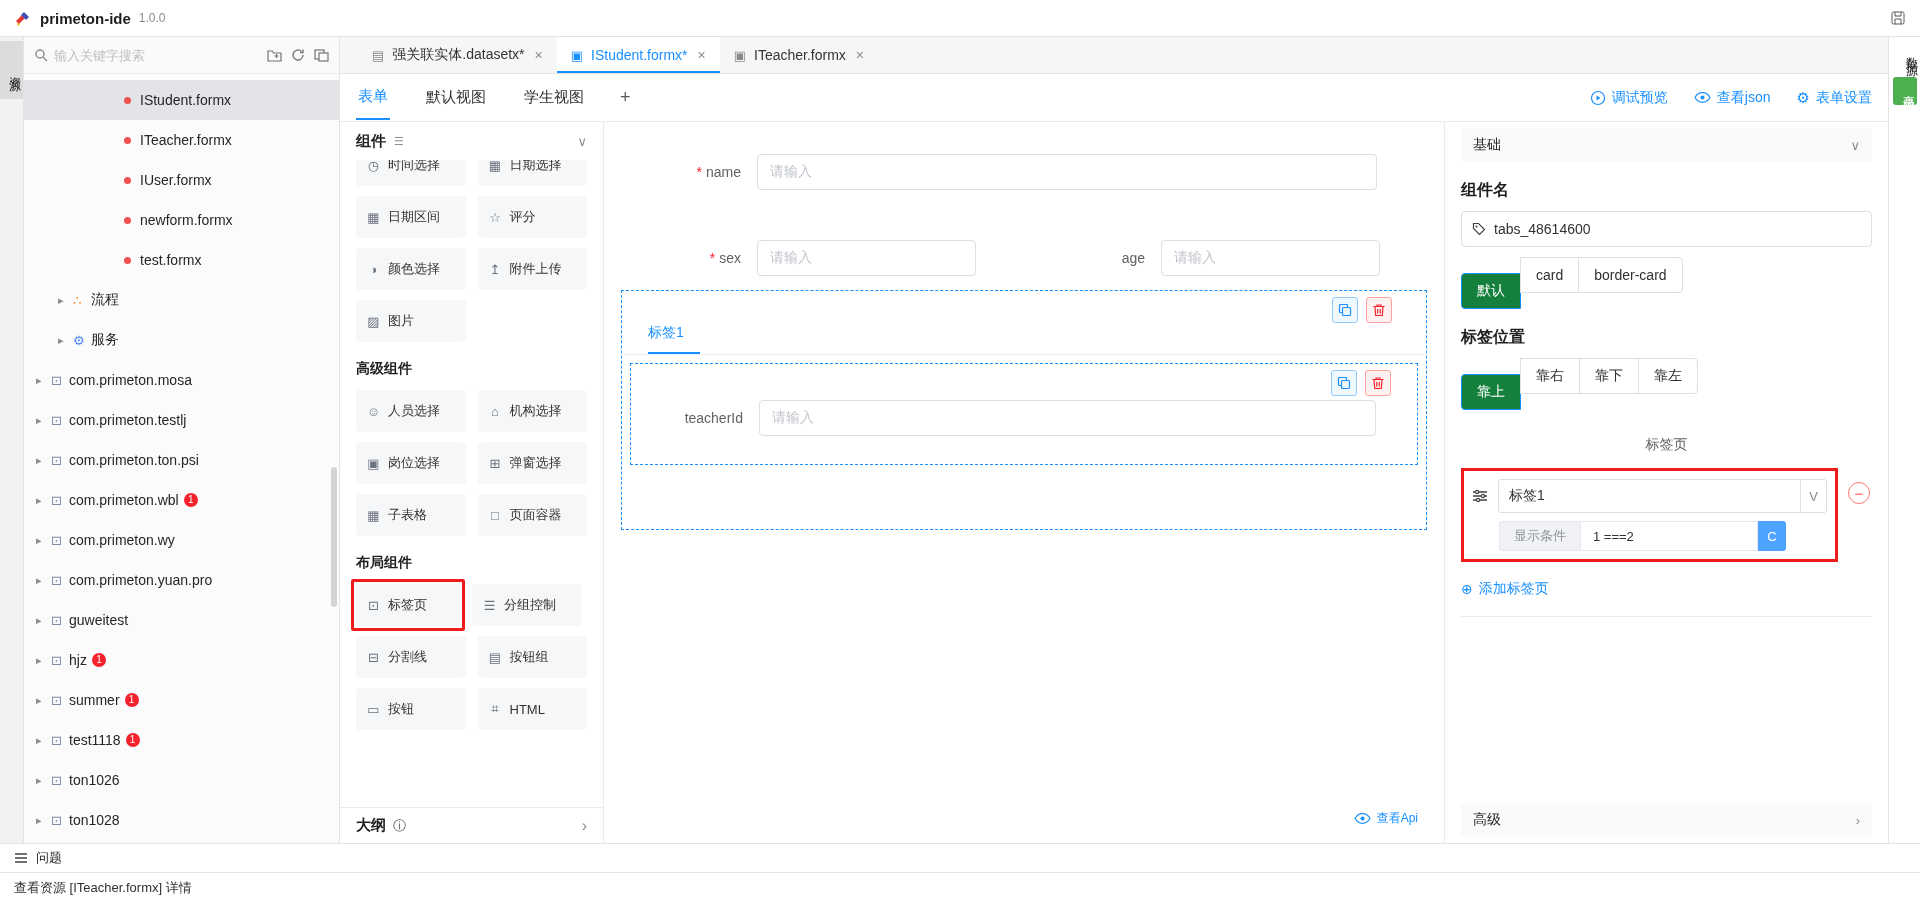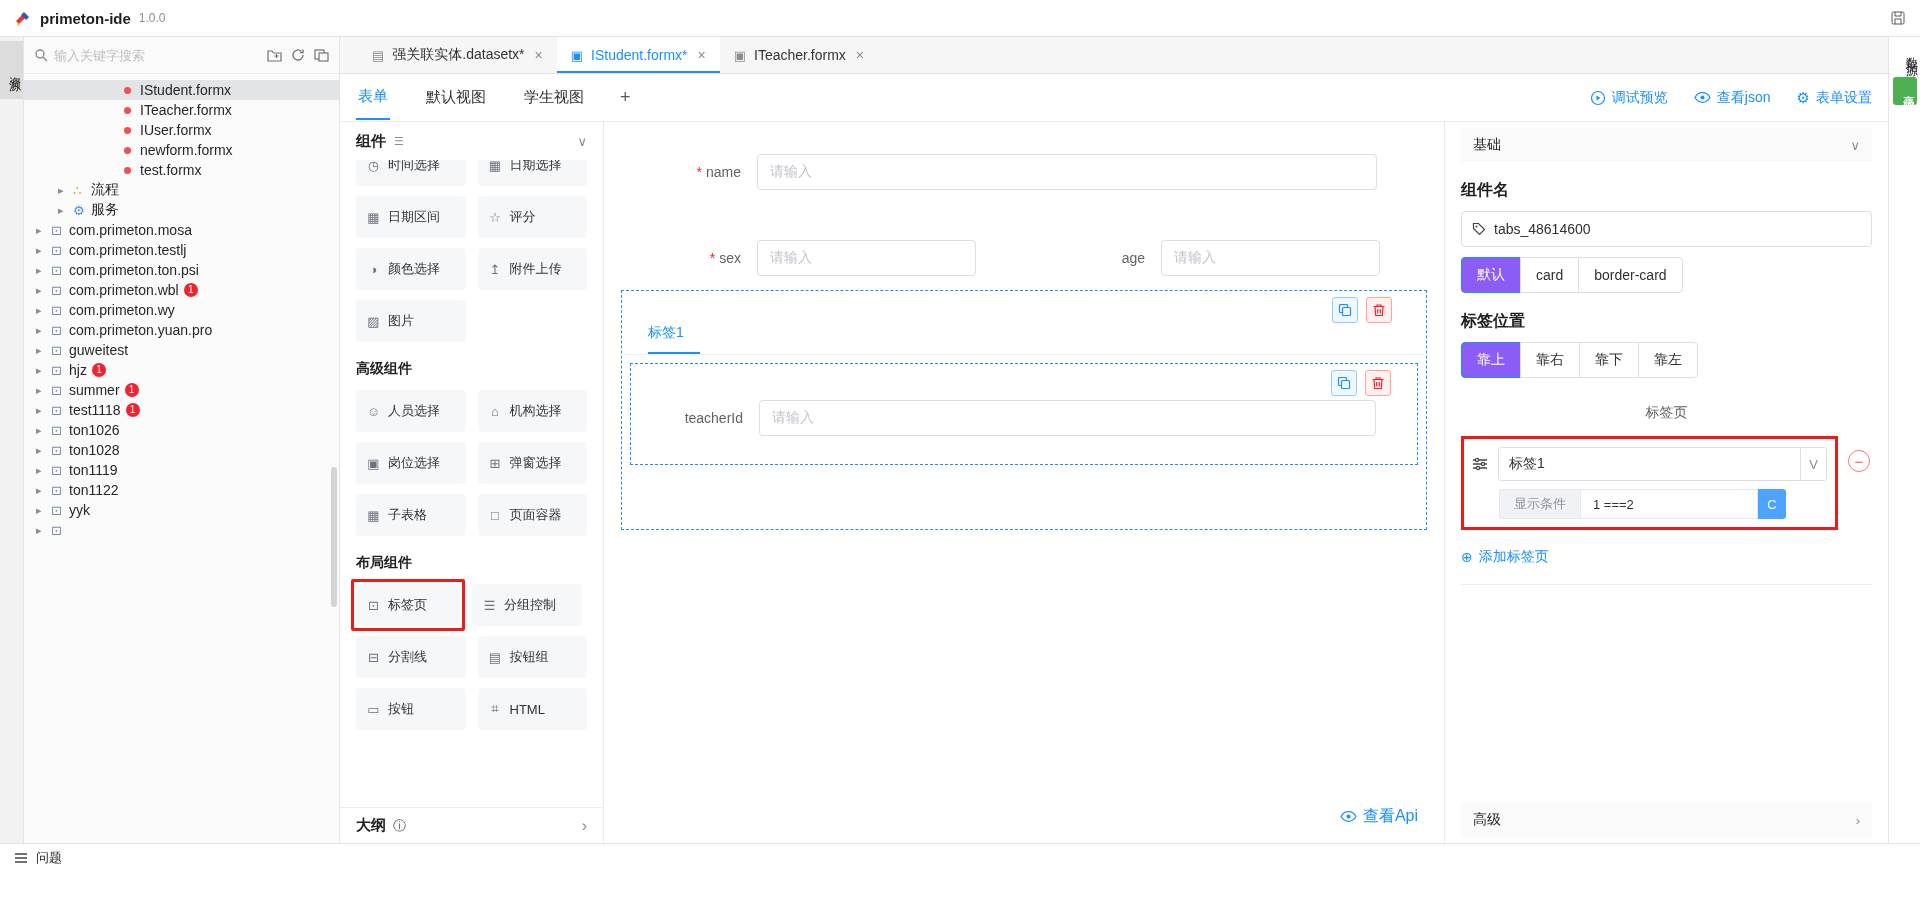--- a/index.html
+++ b/index.html
@@ -23,21 +23,21 @@
               letter-spacing:3px; padding:8px 0; border-radius:3px; text-align:center; margin-left:4px; }
 
   
   .sidebar { position:absolute; top:37px; left:24px; width:316px; bottom:59px; background:#fbfbfb; border-right:1px solid #e4e4e4; }
   .search-row { height:37px; border-bottom:1px solid #ececec; display:flex; align-items:center; padding:0 10px; gap:6px; background:#fafafa; }
   .search-row svg { flex:none; }
   .search-input { flex:1; min-width:0; border:none; outline:none; background:transparent; font-size:13px; color:#333; }
   .search-input::placeholder { color:#bfbfbf; }
   .sr-icons { display:flex; gap:9px; color:#737373; align-items:center; }
   .tree { position:absolute; top:37px; left:0; right:0; bottom:0; overflow:hidden; padding-top:6px; }
-  .titem { height:20px; display:flex; align-items:center; font-size:14px; color:#262626; white-space:nowrap; cursor:default; }
+  .titem { height:40px; display:flex; align-items:center; font-size:14px; color:#262626; white-space:nowrap; cursor:default; }
   .titem.sel { background:#e2e4e7; }
   .ti-file { padding-left:100px; }
   .ti-mid  { padding-left:34px; }
   .ti-root { padding-left:12px; }
   .dot { width:7px; height:7px; border-radius:50%; background:#f05050; margin-right:9px; flex:none; }
   .arr { color:#8c8c8c; font-size:11px; width:15px; flex:none; }
   .nicon { width:18px; flex:none; font-size:13px; }
   .i-flow { color:#fa8c16; }
   .i-gear { color:#4d88ff; }
   .i-pkg  { color:#7a8ba6; }
@@ -94,34 +94,34 @@
   .tab-name { position:absolute; left:26px; bottom:12px; color:#1890ff; font-size:14px; }
   .tab-underline { position:absolute; left:26px; bottom:0; width:52px; height:2px; background:#1890ff; }
   .ctl { position:absolute; display:flex; gap:8px; }
   .ctl-outer { top:6px; right:34px; }
   .ctl-inner { top:6px; right:26px; }
   .mini-btn { width:26px; height:26px; border-radius:3px; display:flex; align-items:center; justify-content:center; cursor:pointer; }
   .mini-copy { border:1px solid #91caff; background:#f0f8ff; color:#1890ff; }
   .mini-del  { border:1px solid #ffa39e; background:#fff1f0; color:#f5222d; }
   .innerbox { position:absolute; left:8px; right:8px; top:72px; height:102px; border:1px dashed #1890ff; }
   #row-teacher { top:36px; left:0; } #row-teacher .f-label { width:128px; } #row-teacher .inp { width:617px; }
-  .view-api { position:absolute; right:26px; bottom:16px; display:flex; align-items:center; gap:6px; color:#1890ff; font-size:16px; cursor:pointer; }
+  .view-api { position:absolute; right:26px; bottom:16px; display:flex; align-items:center; gap:6px; color:#1890ff; font-size:12px; cursor:pointer; }
 
   
   .props { position:absolute; top:122px; right:32px; width:444px; bottom:59px; background:#fff; border-left:1px solid #ebebeb; padding:0 16px; }
   .sec-head { margin-top:6px; height:34px; background:#fafafa; display:flex; align-items:center; justify-content:space-between; padding:0 12px; font-size:14px; color:#1f1f1f; cursor:pointer; }
   .sec-head .chev { color:#8c8c8c; font-size:13px; }
   .plabel { font-size:16px; font-weight:bold; color:#1f1f1f; margin-top:18px; }
   .name-field { margin-top:10px; height:36px; border:1px solid #dcdfe6; border-radius:4px; display:flex; align-items:center; gap:8px; padding:0 10px; }
   .name-field .val { font-size:14px; color:#303133; }
   .seg { display:inline-flex; margin-top:10px; }
   .seg .sbtn { height:36px; padding:0 15px; border:1px solid #dcdfe6; background:#fff; color:#303133; font-size:14px; display:flex; align-items:center; margin-left:-1px; cursor:pointer; }
   .seg .sbtn:first-child { border-radius:4px 0 0 4px; margin-left:0; }
   .seg .sbtn:last-child { border-radius:0 4px 4px 0; }
-  .seg .sbtn.active { background:#8b5cf6; border-color:#1890ff; color:#fff; }
+  .seg .sbtn.active { background:#15803d; border-color:#1890ff; color:#fff;margin-top:16px; }
   .pages-title { text-align:center; font-size:14px; color:#606266; margin-top:26px; }
   .hl-row { position:relative; margin-top:14px; }
   .hl-area { border:3px solid #ee1b1b; padding:8px; margin-right:34px; }
   .pg-row1 { display:flex; align-items:center; gap:10px; }
   .slider-ic { color:#434343; display:flex; flex:none; }
   .pg-name { flex:1; height:34px; border:1px solid #dcdfe6; border-radius:3px; display:flex; align-items:center; }
   .pg-name .nm { flex:1; padding:0 10px; font-size:14px; color:#303133; }
   .vcell { width:26px; height:100%; border-left:1px solid #dcdfe6; display:flex; align-items:center; justify-content:center; color:#8c8c8c; font-size:13px; cursor:pointer; }
   .pg-row2 { display:flex; align-items:center; margin-top:8px; margin-left:27px; }
   .cond-label { height:30px; background:#f0f2f5; color:#909399; font-size:13px; display:flex; align-items:center; padding:0 14px; border:1px solid #e4e7ed; border-right:none; border-radius:3px 0 0 3px; }
@@ -609,14 +609,17 @@
   </div>
 
   <div class="problems-bar">
     <span class="pb-ic">
         <svg width="14" height="12" viewBox="0 0 14 12" fill="none" stroke="currentColor" stroke-width="1.3">
           <path d="M1 2h12M1 6h12M1 10h12"></path>
         </svg>
       </span>
     <span class="pb-label">问题</span>
   </div>
+  <div class="status-bar">
+    <span>查看资源 [ITeacher.formx] 详情</span>
+  </div>
 
 </div>
 
 </body></html>

